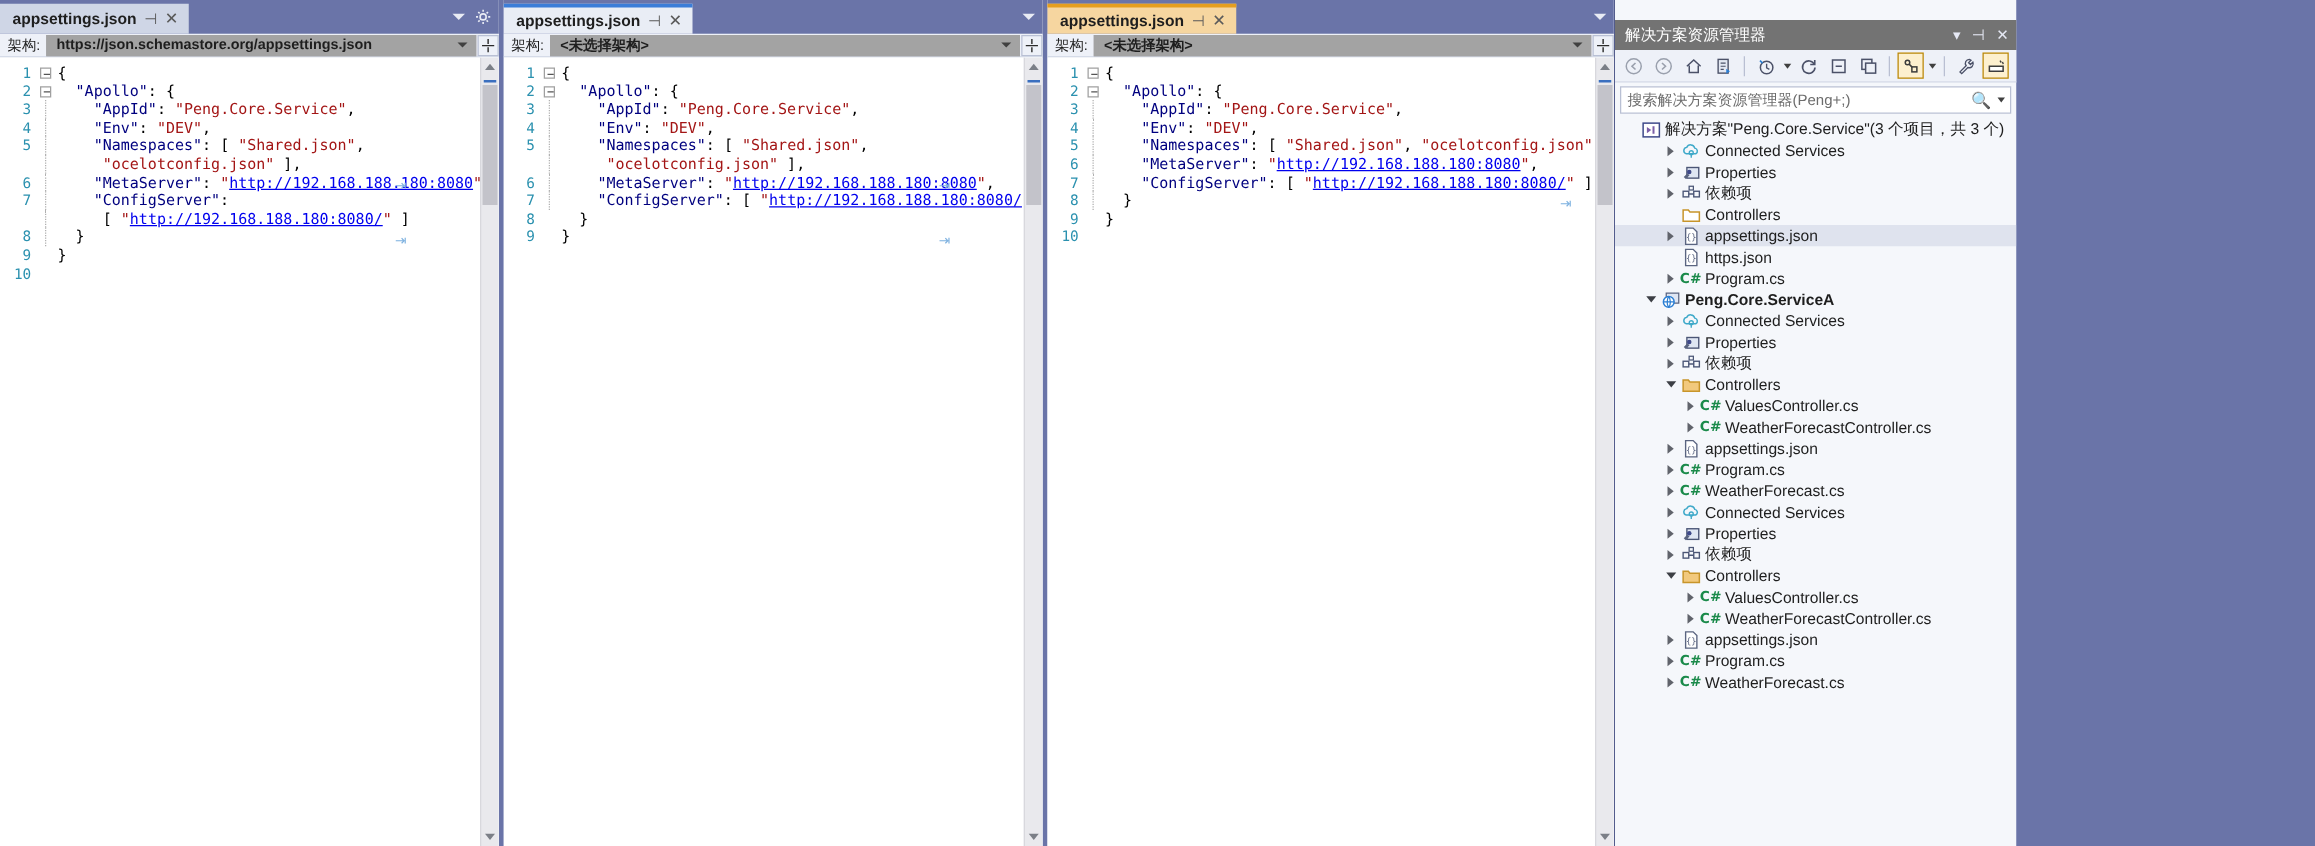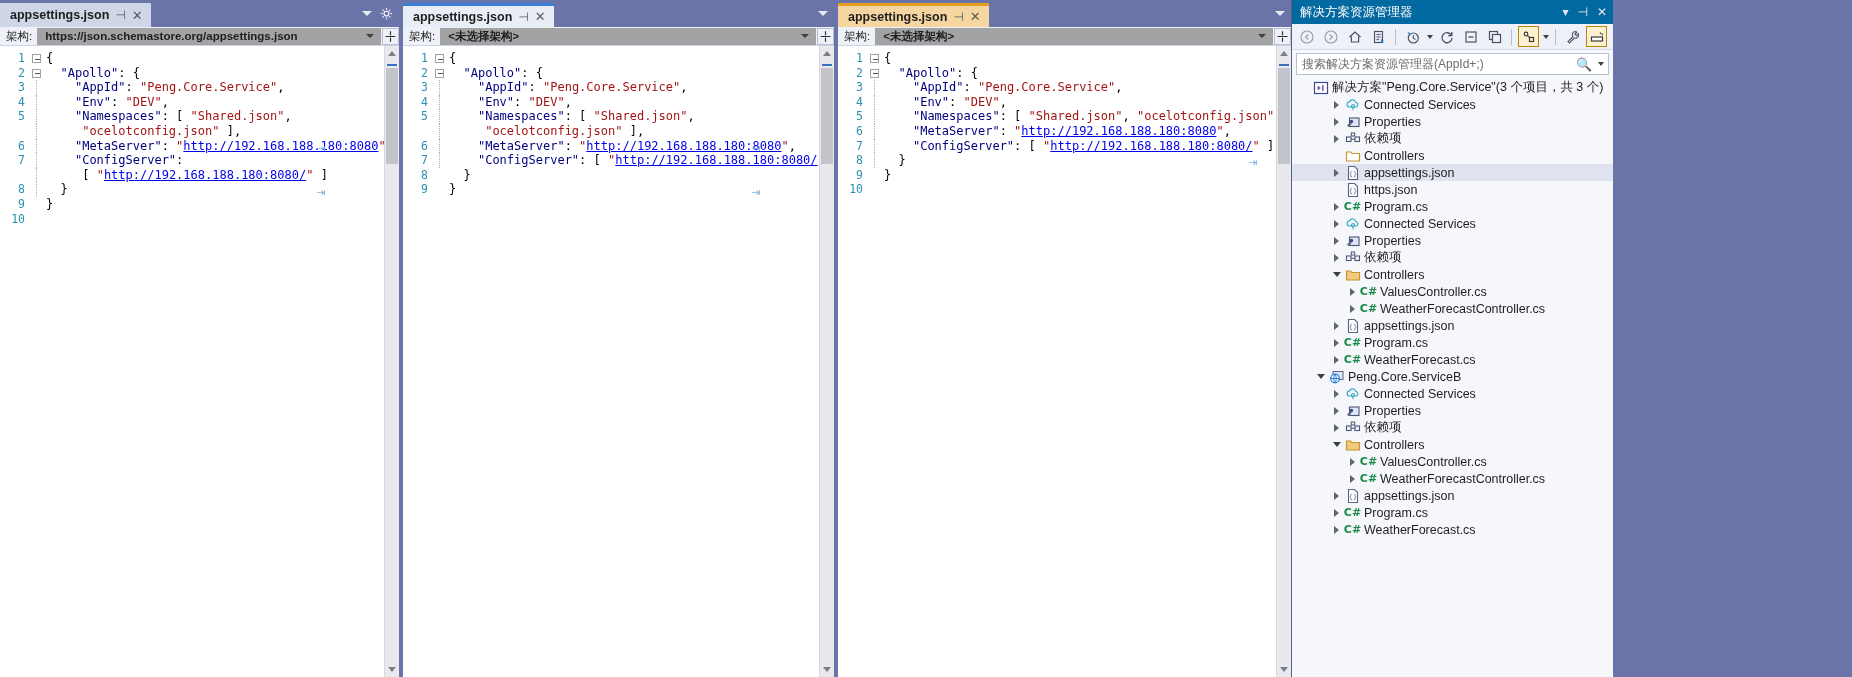--- a/index.html
+++ b/index.html
@@ -95,23 +95,23 @@
 
   .splitter { width: 4px; flex: 0 0 4px; background: #6a74a8; cursor: col-resize; }
 
   
   #solution-explorer {
     width: 322px; flex: 0 0 322px; height: 677px;
     background: #f5f7fb; display: flex; flex-direction: column;
     border-left: 1px solid #535c8c;
   }
   .se-title {
-    height: 24px; background: #0369a1; color: #ffffff;
+    height: 24px; background: #737373; color: #ffffff;
     display: flex; align-items: center; padding: 0 6px 0 8px;
-    font-size: 12.5px; flex: 0 0 24px;
+    font-size: 12.5px; flex: 0 0 24px; margin-top: 16px;
   }
   .se-title .t { flex: 1; white-space: nowrap; }
   .se-title .ico { margin-left: 9px; font-size: 12px; color: #e6e9f5; }
   .se-toolbar {
     height: 26px; flex: 0 0 26px; background: #eef1f8;
     display: flex; align-items: center; gap: 3px; padding: 0 4px;
     border-bottom: 1px solid #d6dae8;
   }
   .tb-btn { width: 21px; height: 21px; display:flex; align-items:center; justify-content:center; border:1px solid transparent; }
   .tb-btn.hl { background:#fdf3d6; border:1px solid #c5a košt; }
@@ -362,21 +362,21 @@
           </svg>
         </span>
         <span class="tb-btn hl">
           <svg width="16" height="16" viewBox="0 0 16 16">
             <rect x="2.5" y="8" width="11" height="4" fill="#fff" stroke="#3c3c3c" stroke-width="1.2"></rect>
             <path d="M11 3.5l1 1.5M13 4.5l.6 1.8" stroke="#3c3c3c" stroke-width="1.1"></path>
           </svg>
         </span>
       </div>
       <div class="se-search">
-        <span class="ph">搜索解决方案资源管理器(AppId+;)</span>
+        <span class="ph">搜索解决方案资源管理器(Peng+;)</span>
         <span class="mag">🔍</span>
         <span class="ddc"></span>
       </div>
       <div class="se-tree">
         <div class="tr" style="padding-left:6px">
           <span class="exp"></span>
           <span class="ic">
             <svg width="16" height="16" viewBox="0 0 16 16">
               <rect x="1.5" y="2.5" width="13" height="11" fill="#fff" stroke="#3f4a8a" stroke-width="1.2"></rect>
               <path d="M4.5 5.5 L8 8 L4.5 10.5 Z" fill="#7b5ea7"></path>
@@ -458,20 +458,33 @@
         </div>
         <div class="tr" style="padding-left:38px">
           <span class="exp">
             <span class="arrow-r"></span>
           </span>
           <span class="ic">
             <span class="icon-cs">C#</span>
           </span>
           <span class="lb">Program.cs</span>
         </div>
+        <div class="tr bold" style="padding-left:22px">
+          <span class="exp">
+            <span class="arrow-d"></span>
+          </span>
+          <span class="ic">
+            <svg width="16" height="16" viewBox="0 0 16 16">
+              <rect x="4" y="2.5" width="10" height="8" fill="#dfe6f3" stroke="#5a6480" stroke-width="1"></rect>
+              <circle cx="6" cy="9.5" r="4.3" fill="#fff" stroke="#2b7fd4" stroke-width="1.2"></circle>
+              <path d="M1.7 9.5h8.6M6 5.2c1.7 2 1.7 6.6 0 8.6M6 5.2c-1.7 2-1.7 6.6 0 8.6" stroke="#2b7fd4" stroke-width="1" fill="none"></path>
+            </svg>
+          </span>
+          <span class="lb">Peng.Core.ServiceA</span>
+        </div>
         <div class="tr" style="padding-left:38px">
           <span class="exp">
             <span class="arrow-r"></span>
           </span>
           <span class="ic">
             <svg width="16" height="16" viewBox="0 0 16 16">
               <path d="M4 10a2.6 2.6 0 0 1 .4-5.1 3.4 3.4 0 0 1 6.4.6A2.4 2.4 0 0 1 11.6 10z" fill="none" stroke="#3fa9c9" stroke-width="1.2"></path>
               <circle cx="8" cy="9.2" r="1.6" fill="none" stroke="#3fa9c9" stroke-width="1.1"></circle>
               <path d="M8 10.8v2.4" stroke="#3fa9c9" stroke-width="1.1"></path>
             </svg>
@@ -557,33 +570,20 @@
         </div>
         <div class="tr" style="padding-left:38px">
           <span class="exp">
             <span class="arrow-r"></span>
           </span>
           <span class="ic">
             <span class="icon-cs">C#</span>
           </span>
           <span class="lb">WeatherForecast.cs</span>
         </div>
-        <div class="tr" style="padding-left:22px">
-          <span class="exp">
-            <span class="arrow-d"></span>
-          </span>
-          <span class="ic">
-            <svg width="16" height="16" viewBox="0 0 16 16">
-              <rect x="4" y="2.5" width="10" height="8" fill="#dfe6f3" stroke="#5a6480" stroke-width="1"></rect>
-              <circle cx="6" cy="9.5" r="4.3" fill="#fff" stroke="#2b7fd4" stroke-width="1.2"></circle>
-              <path d="M1.7 9.5h8.6M6 5.2c1.7 2 1.7 6.6 0 8.6M6 5.2c-1.7 2-1.7 6.6 0 8.6" stroke="#2b7fd4" stroke-width="1" fill="none"></path>
-            </svg>
-          </span>
-          <span class="lb">Peng.Core.ServiceB</span>
-        </div>
         <div class="tr" style="padding-left:38px">
           <span class="exp">
             <span class="arrow-r"></span>
           </span>
           <span class="ic">
             <svg width="16" height="16" viewBox="0 0 16 16">
               <path d="M4 10a2.6 2.6 0 0 1 .4-5.1 3.4 3.4 0 0 1 6.4.6A2.4 2.4 0 0 1 11.6 10z" fill="none" stroke="#3fa9c9" stroke-width="1.2"></path>
               <circle cx="8" cy="9.2" r="1.6" fill="none" stroke="#3fa9c9" stroke-width="1.1"></circle>
               <path d="M8 10.8v2.4" stroke="#3fa9c9" stroke-width="1.1"></path>
             </svg>

